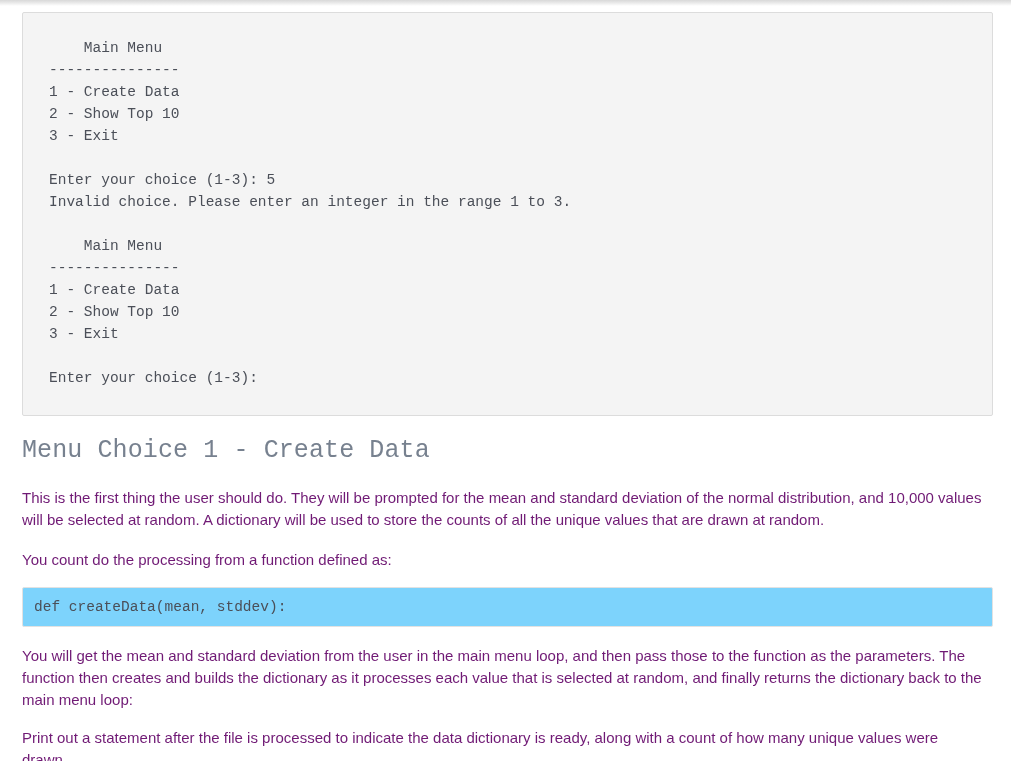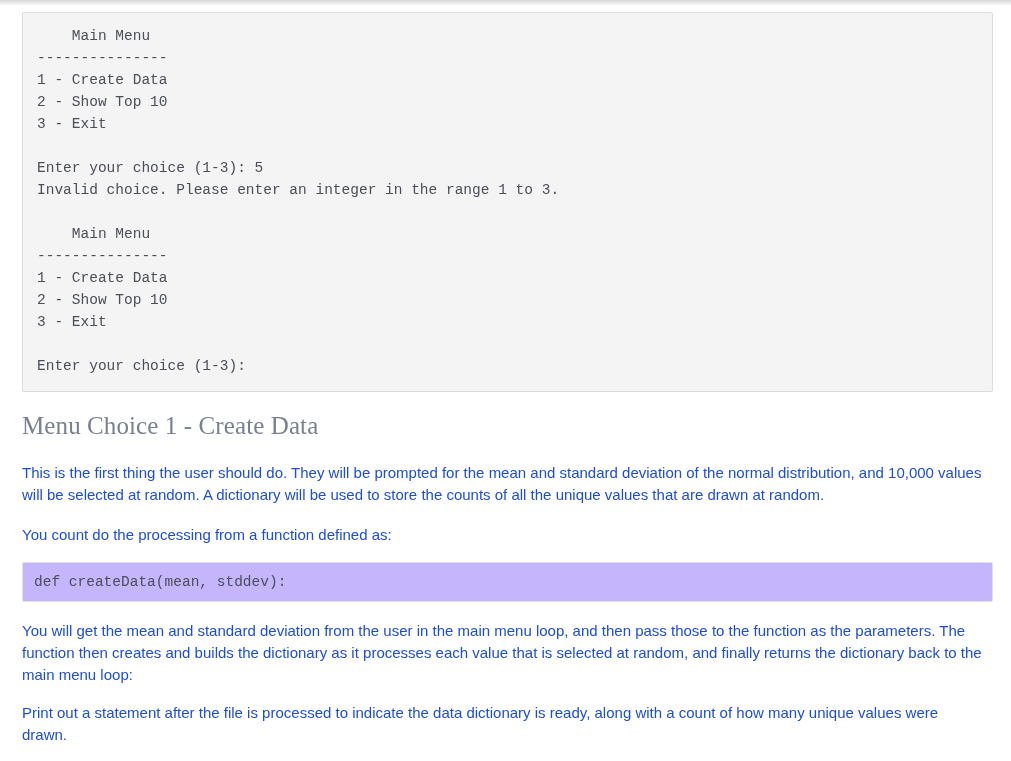--- a/index.html
+++ b/index.html
@@ -36,57 +36,57 @@
   .console-block {
     background: #f4f4f4;
     border: 1px solid #dcdcdc;
     border-radius: 2px;
     margin: 6px 0 0 0;
     padding: 8px 10px 10px 10px;
     width: 971px;
     box-sizing: border-box;
   }
   .console-block pre {
-    margin: 4px;
+    margin: 16px;
     font-family: "Liberation Mono", "DejaVu Sans Mono", monospace;
     font-size: 14.5px;
     line-height: 22px;
     color: #4b4f58;
     white-space: pre;
     letter-spacing: 0px;
   }
 
   
   h2.section-heading {
-    font-family: Liberation Serif, serif;
+    font-family: Liberation Mono, monospace;
     font-size: 25px;
     font-weight: 400;
     color: #77818f;
     margin: 20px 0 22px 0;
     padding: 0;
     letter-spacing: 0.1px;
   }
 
   
   p.body-text {
     font-family: "Liberation Sans", sans-serif;
     font-size: 15px;
     line-height: 22px;
-    color: #1d4ed8;
+    color: #701a75;
     margin: 0 0 18px 0;
     padding: 0;
     max-width: 960px;
   }
   p.body-text.tight {
     margin-bottom: 16px;
   }
 
   
   .code-block {
-    background: #c4b5fd;
+    background: #7dd3fc;
     border: 1px solid #e2e2e2;
     border-radius: 2px;
     padding: 9px 11px;
     margin: 0 0 18px 0;
     width: 971px;
     box-sizing: border-box;
   }
   .code-block code {
     font-family: "Liberation Mono", "DejaVu Sans Mono", monospace;
     font-size: 14.5px;

